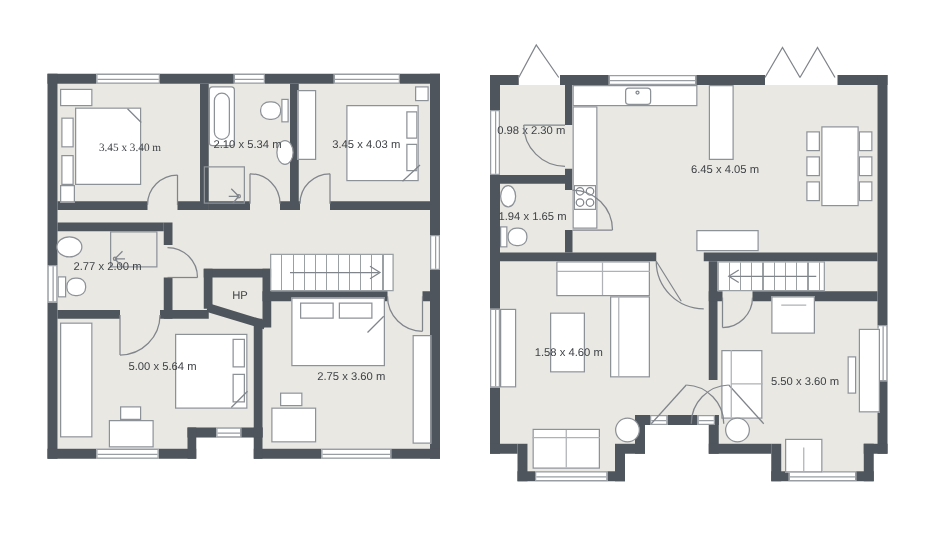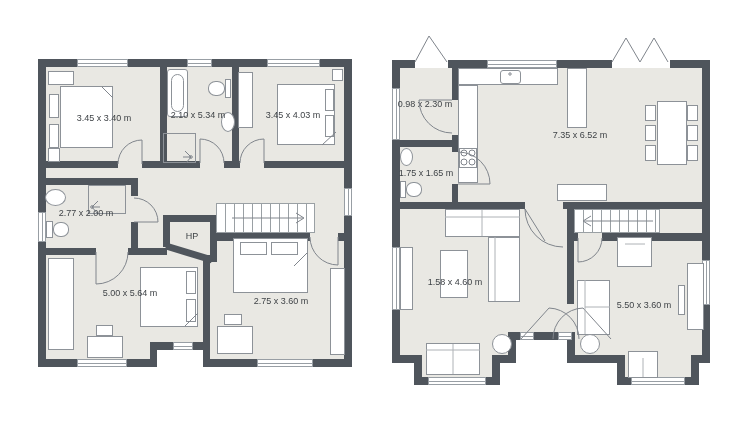--- a/index.html
+++ b/index.html
@@ -96,21 +96,21 @@
     <div class="f" style="left:96px;top:325px;width:17px;height:11px;"></div>
     <div class="f" style="left:87px;top:336px;width:36px;height:22px;"></div>
 
     <div class="f" style="left:233px;top:238px;width:75px;height:55px;"></div>
     <div class="f" style="left:240px;top:242px;width:27px;height:13px;"></div>
     <div class="f" style="left:271px;top:242px;width:27px;height:13px;"></div>
     <div class="f" style="left:224px;top:314px;width:18px;height:11px;"></div>
     <div class="f" style="left:217px;top:326px;width:36px;height:28px;"></div>
     <div class="f" style="left:330px;top:268px;width:15px;height:87px;"></div>
 
-    <div class="lbl" style="left:104px;top:118px;">3.45 x 3.40 m</div>
+    <div class="lbl" style="left:104px;top:118px;font-family:Liberation Serif, serif;">3.45 x 3.40 m</div>
     <div class="lbl" style="left:198px;top:115px;">2.10 x 5.34 m</div>
     <div class="lbl" style="left:293px;top:115px;">3.45 x 4.03 m</div>
     <div class="lbl" style="left:86px;top:213px;">2.77 x 2.00 m</div>
     <div class="lbl" style="left:192px;top:236px;">HP</div>
     <div class="lbl" style="left:130px;top:293px;">5.00 x 5.64 m</div>
     <div class="lbl" style="left:281px;top:301px;">2.75 x 3.60 m</div>
   </div>
 
   <div>
 
@@ -186,22 +186,22 @@
     <div class="f" style="left:574px;top:209px;width:86px;height:24px;border-color:#9aa0a4;background:repeating-linear-gradient(90deg,#fff 0px,#fff 8px,#9aa0a4 8px,#9aa0a4 9px);"></div>
 
     <div class="f" style="left:617px;top:237px;width:35px;height:30px;"></div>
     <div class="f" style="left:577px;top:280px;width:33px;height:55px;"></div>
     <div class="f" style="left:687px;top:263px;width:17px;height:67px;"></div>
     <div class="f" style="left:678px;top:285px;width:7px;height:30px;"></div>
     <div class="f rd" style="left:580px;top:334px;width:20px;height:20px;"></div>
     <div class="f" style="left:628px;top:351px;width:30px;height:27px;"></div>
 
     <div class="lbl" style="left:425px;top:104px;">0.98 x 2.30 m</div>
-    <div class="lbl" style="left:426px;top:173px;">1.75 x 1.65 m</div>
-    <div class="lbl" style="left:580px;top:135px;">7.35 x 6.52 m</div>
+    <div class="lbl" style="left:426px;top:173px;">1.94 x 1.65 m</div>
+    <div class="lbl" style="left:580px;top:135px;">6.45 x 4.05 m</div>
     <div class="lbl" style="left:455px;top:282px;">1.58 x 4.60 m</div>
     <div class="lbl" style="left:644px;top:305px;">5.50 x 3.60 m</div>
   </div>
 
   <svg class="ov" width="750" height="435" viewBox="0 0 750 435" fill="none" stroke="#80858c" stroke-width="1">
 
     <g>
       <path d="M118,164 A24,24 0 0 1 142,140"></path>
         <path d="M142,164 L142,140"></path>
       <path d="M224,163 A24,24 0 0 0 200,139"></path>

